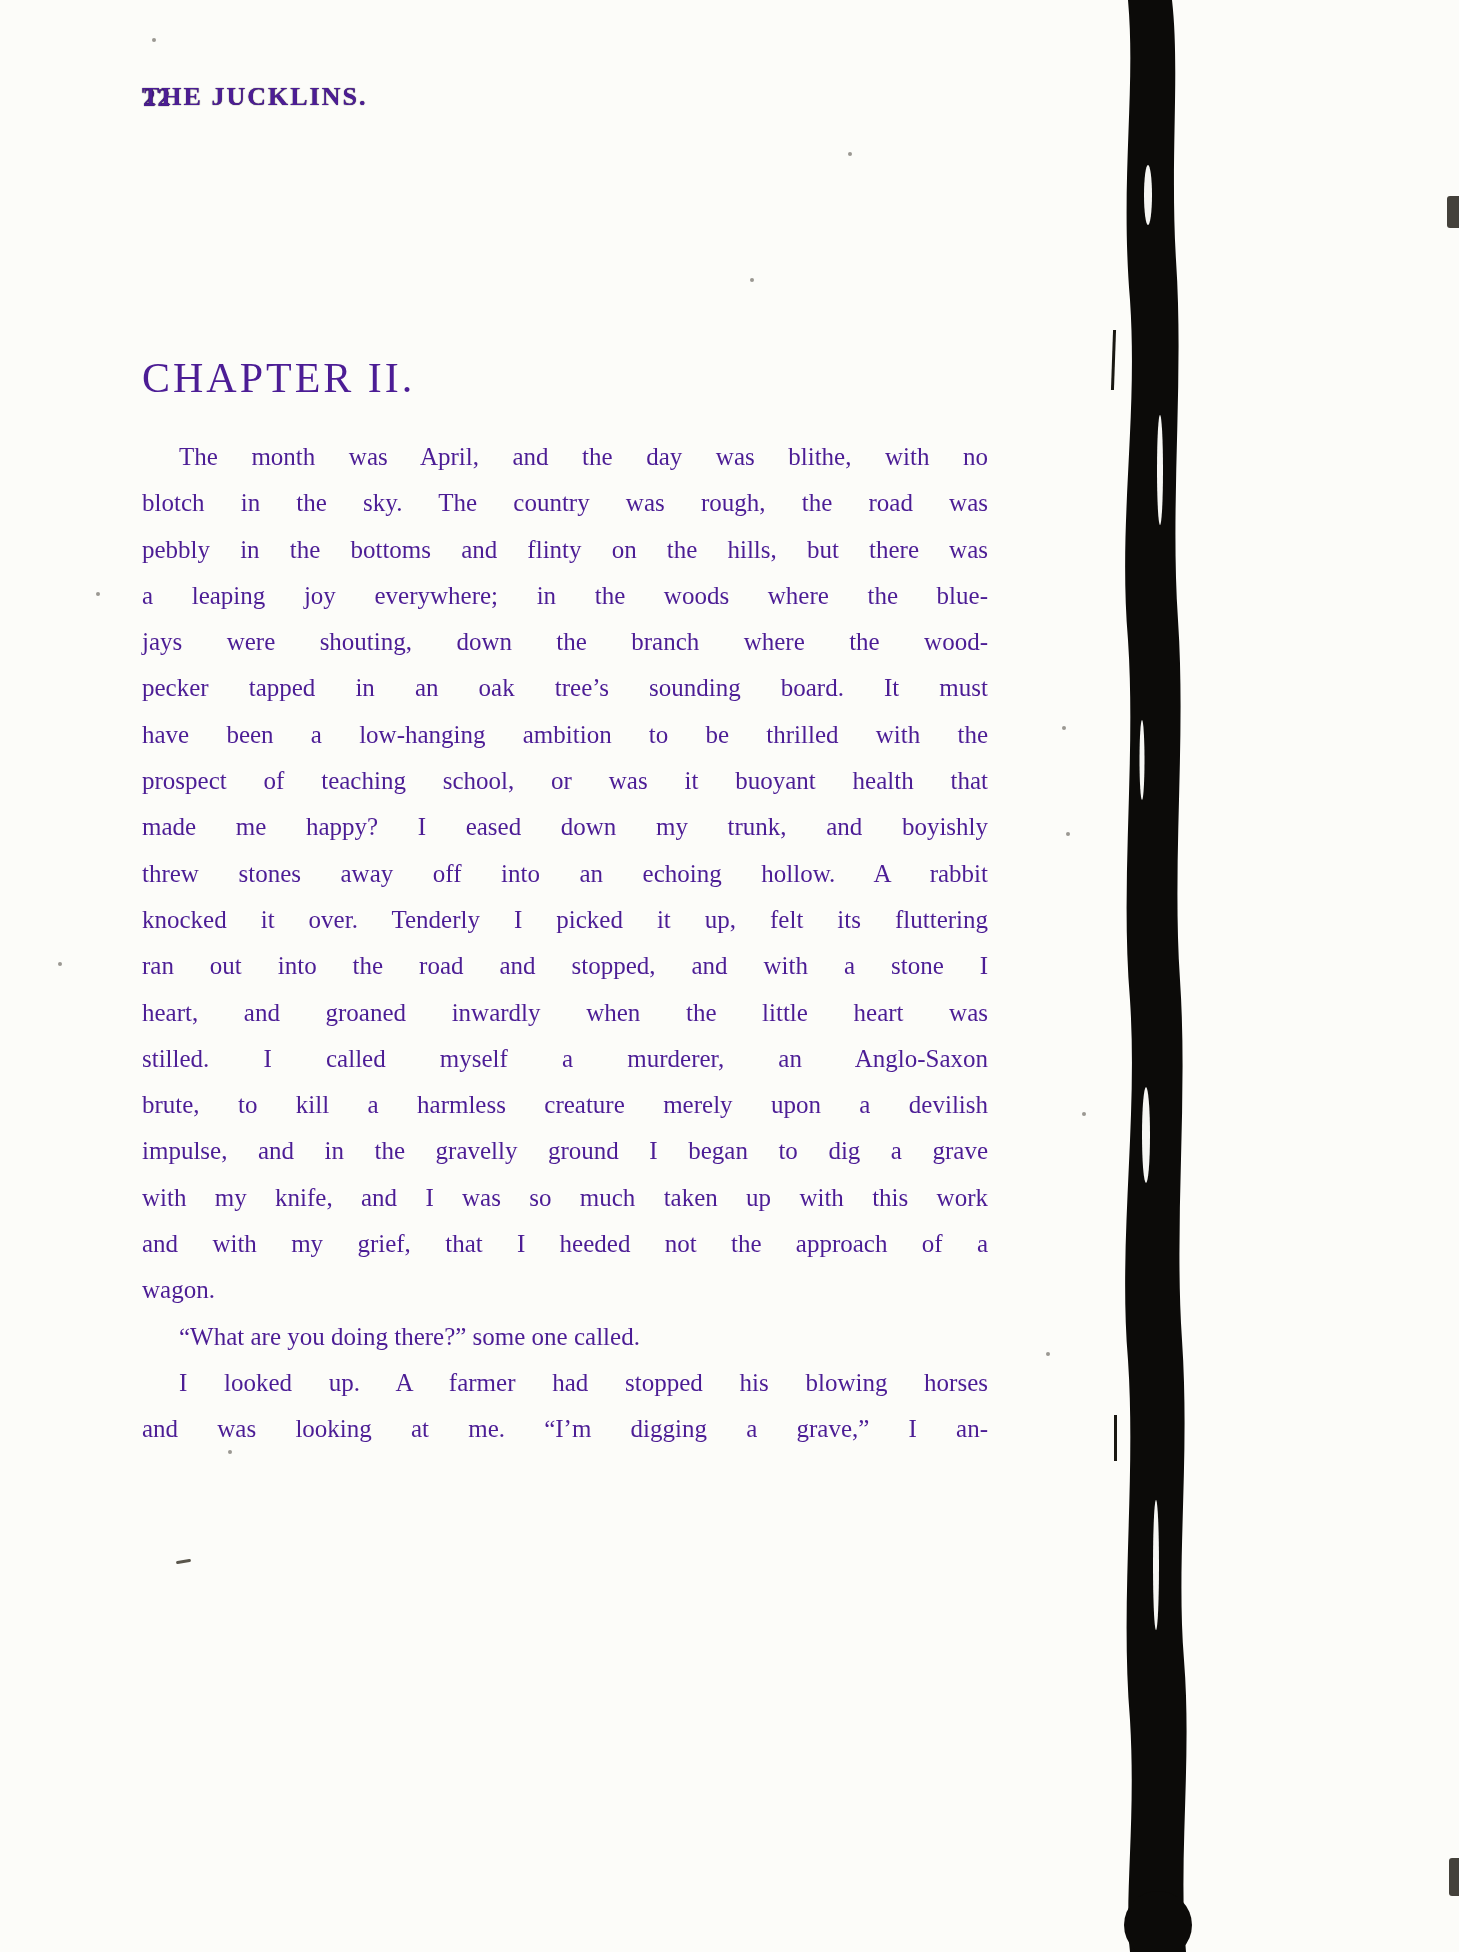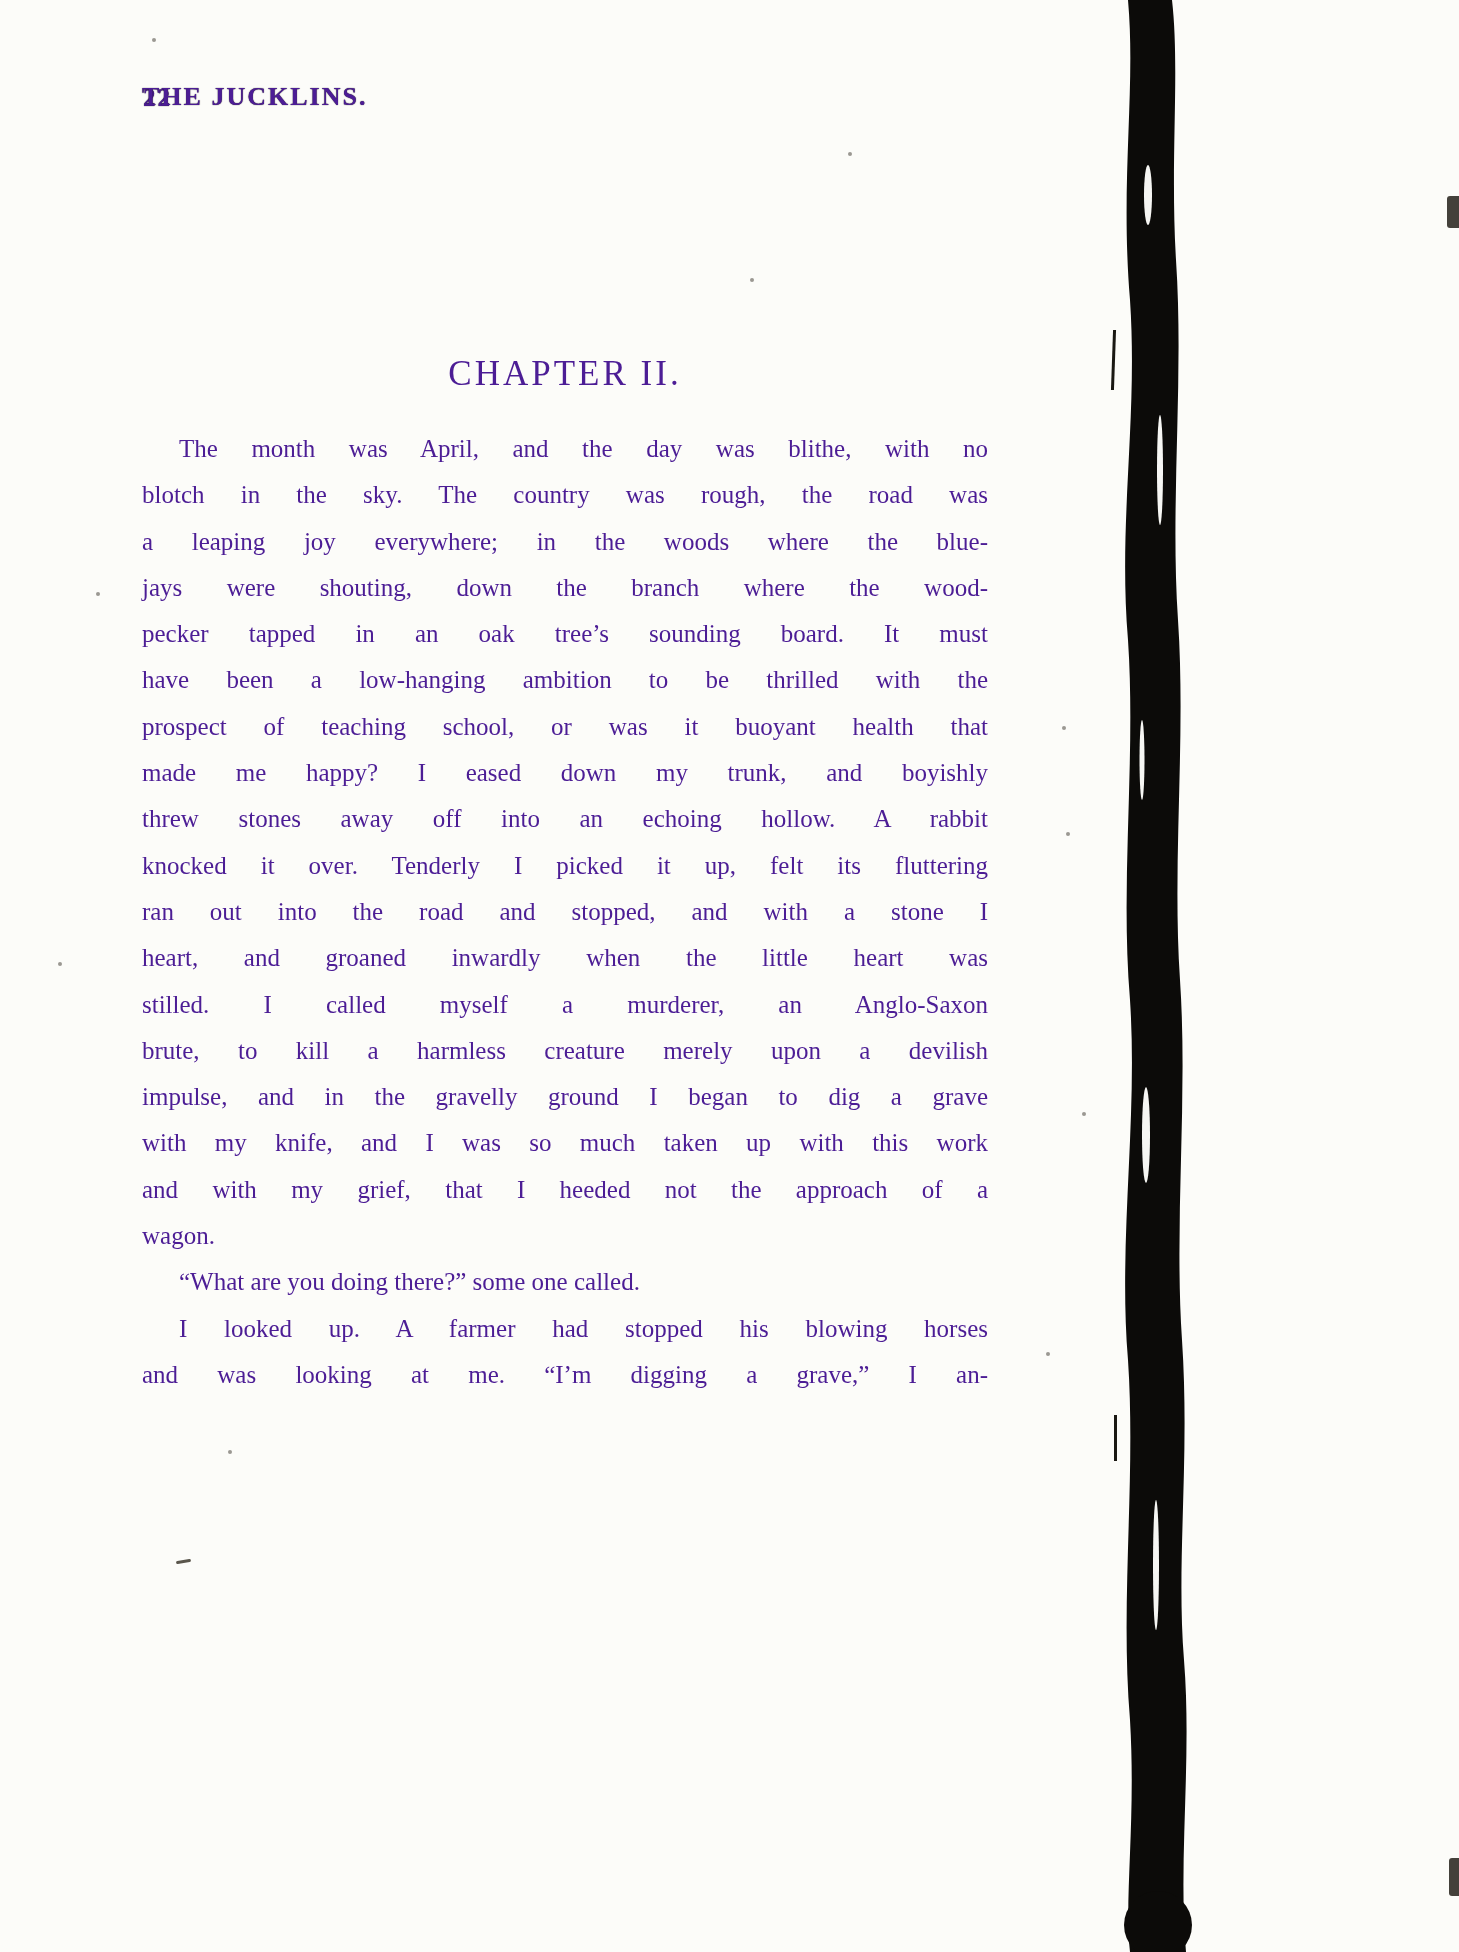--- a/index.html
+++ b/index.html
@@ -20,22 +20,22 @@
     position:absolute; left:142px; top:82px; width:846px;
     text-align:left;
     font-size:26px; font-weight:700; letter-spacing:2px;
     text-shadow:0 0 1px #181510;
   }
   .textcol {
     position:absolute; left:142px; top:354px; width:846px;
   }
   .chapter-heading {
     margin:0 0 32px 0;
-    font-size:35px; font-weight:400; letter-spacing:3px;
-    text-align:center;
+    font-size:42px; font-weight:400; letter-spacing:3px;
+    text-align:left;
     font-family:Liberation Serif, serif;
   }
   .para { font-size:25px; line-height:46.3px; margin:0; }
   .para + .para { margin-top:0; }
   .line { text-align:justify; }
   .line.j { text-align-last:justify; }
   .indent { text-indent:37px; }
 
   .edge-band { position:absolute; left:1106px; top:0; }
 
@@ -66,20 +66,21 @@
 
   <div class="page-number">22</div>
   <div class="running-header">THE JUCKLINS.</div>
 
   <div class="textcol">
     <h1 class="chapter-heading">CHAPTER II.</h1>
 
     <div class="para">
       <div class="line j indent">The month was April, and the day was blithe, with no</div>
       <div class="line j">blotch in the sky.  The country was rough, the road was</div>
+      <div class="line j">pebbly in the bottoms and flinty on the hills, but there was</div>
       <div class="line j">a leaping joy everywhere; in the woods where the blue-</div>
       <div class="line j">jays were shouting, down the branch where the wood-</div>
       <div class="line j">pecker tapped in an oak tree’s sounding board.  It must</div>
       <div class="line j">have been a low-hanging ambition to be thrilled with the</div>
       <div class="line j">prospect of teaching school, or was it buoyant health that</div>
       <div class="line j">made me happy?  I eased down my trunk, and boyishly</div>
       <div class="line j">threw stones away off into an echoing hollow.  A rabbit</div>
       <div class="line j">knocked it over.  Tenderly I picked it up, felt its fluttering</div>
       <div class="line j">ran out into the road and stopped, and with a stone I</div>
       <div class="line j">heart, and groaned inwardly when the little heart was</div>

